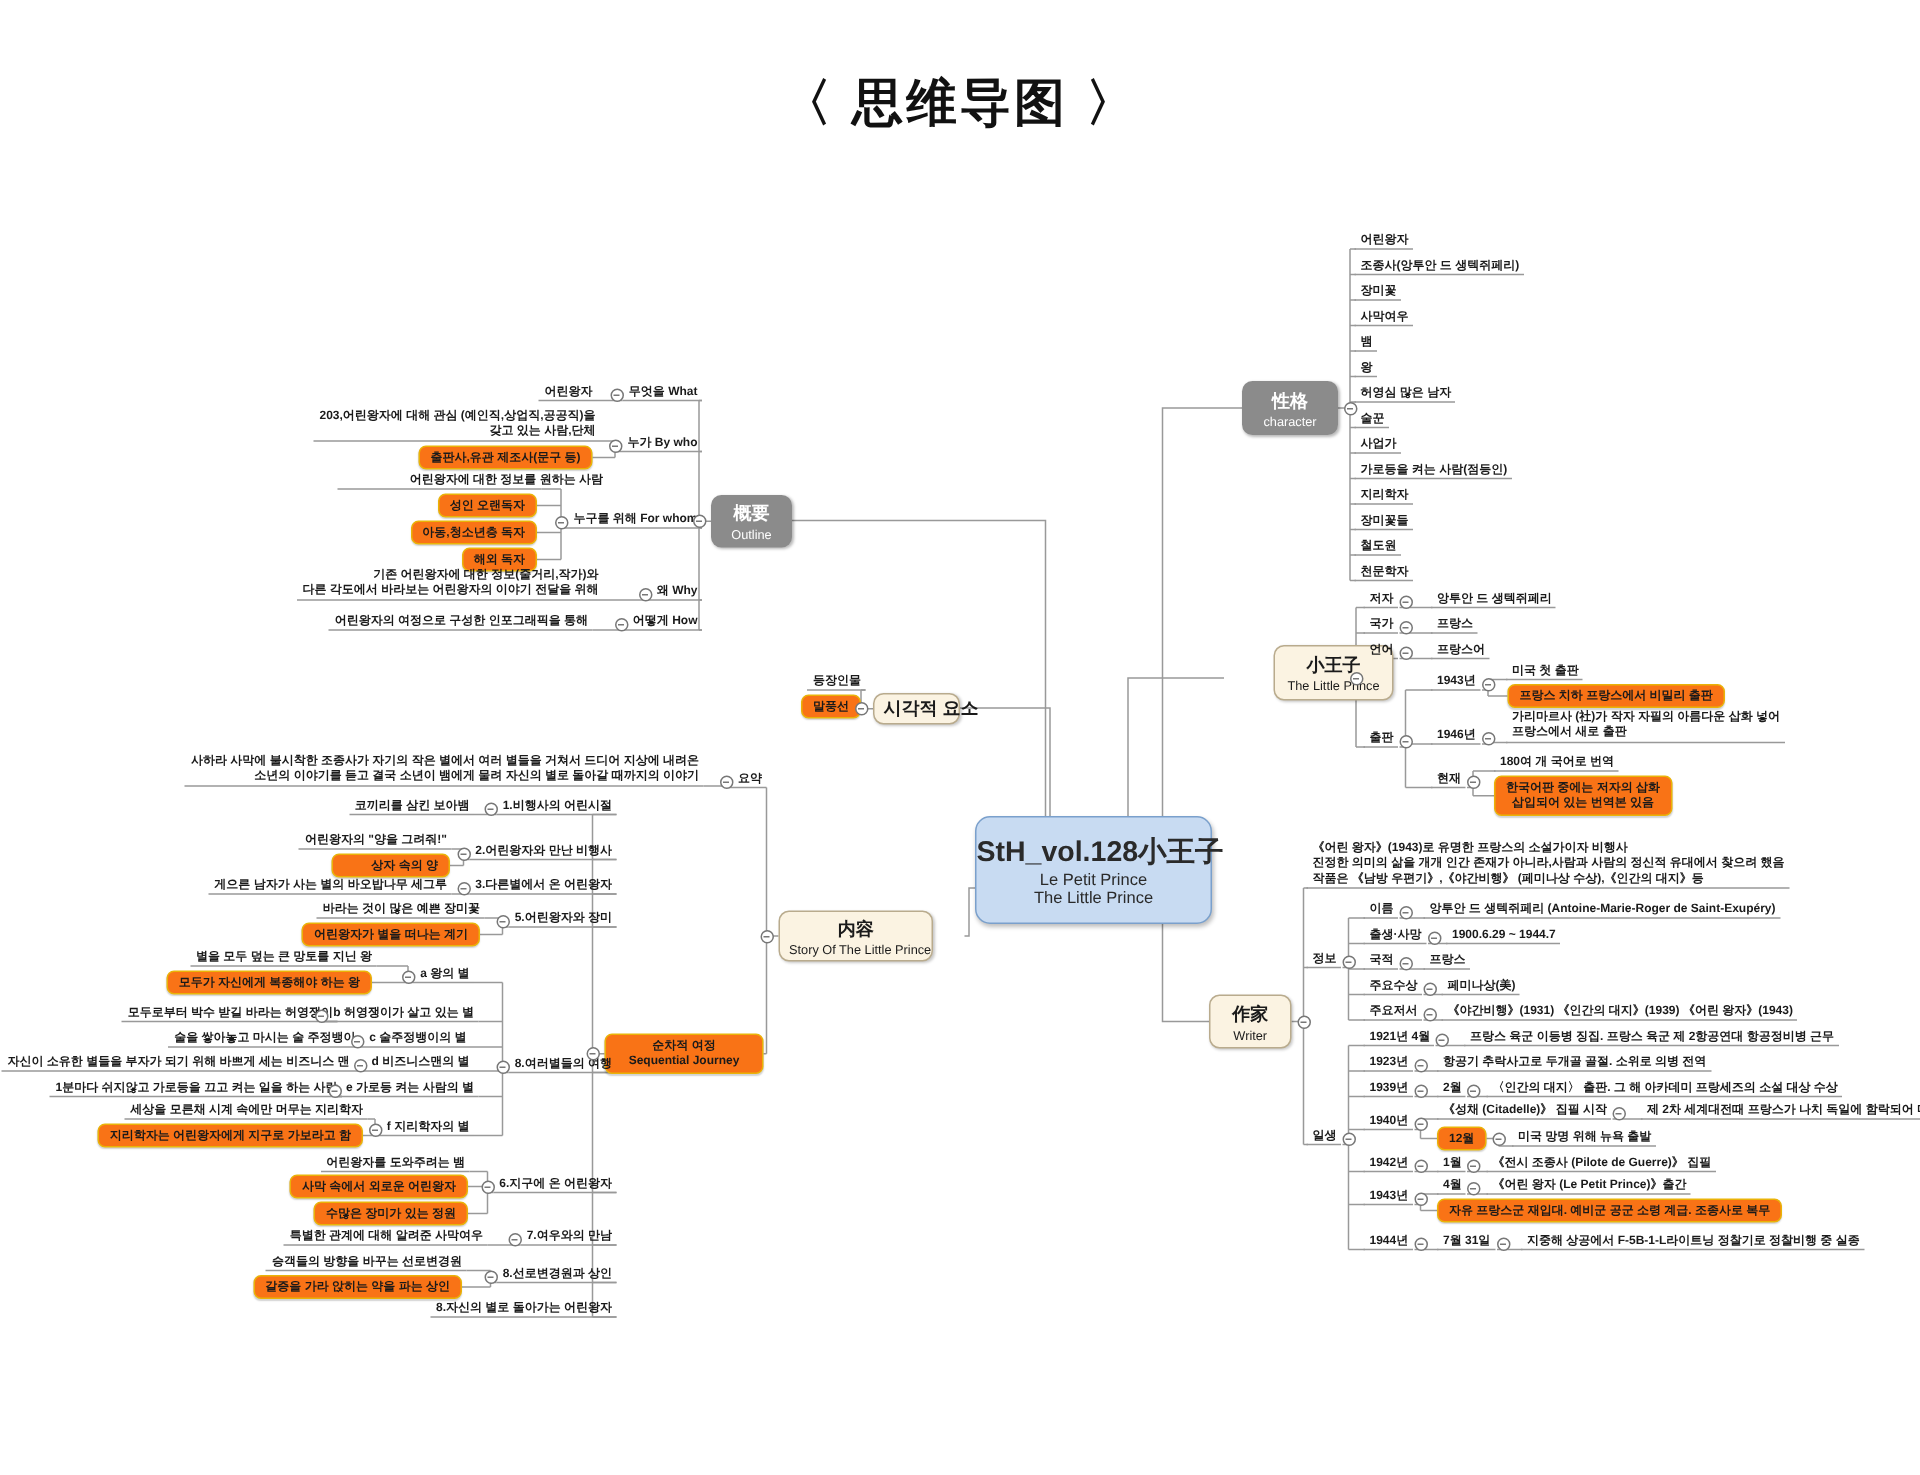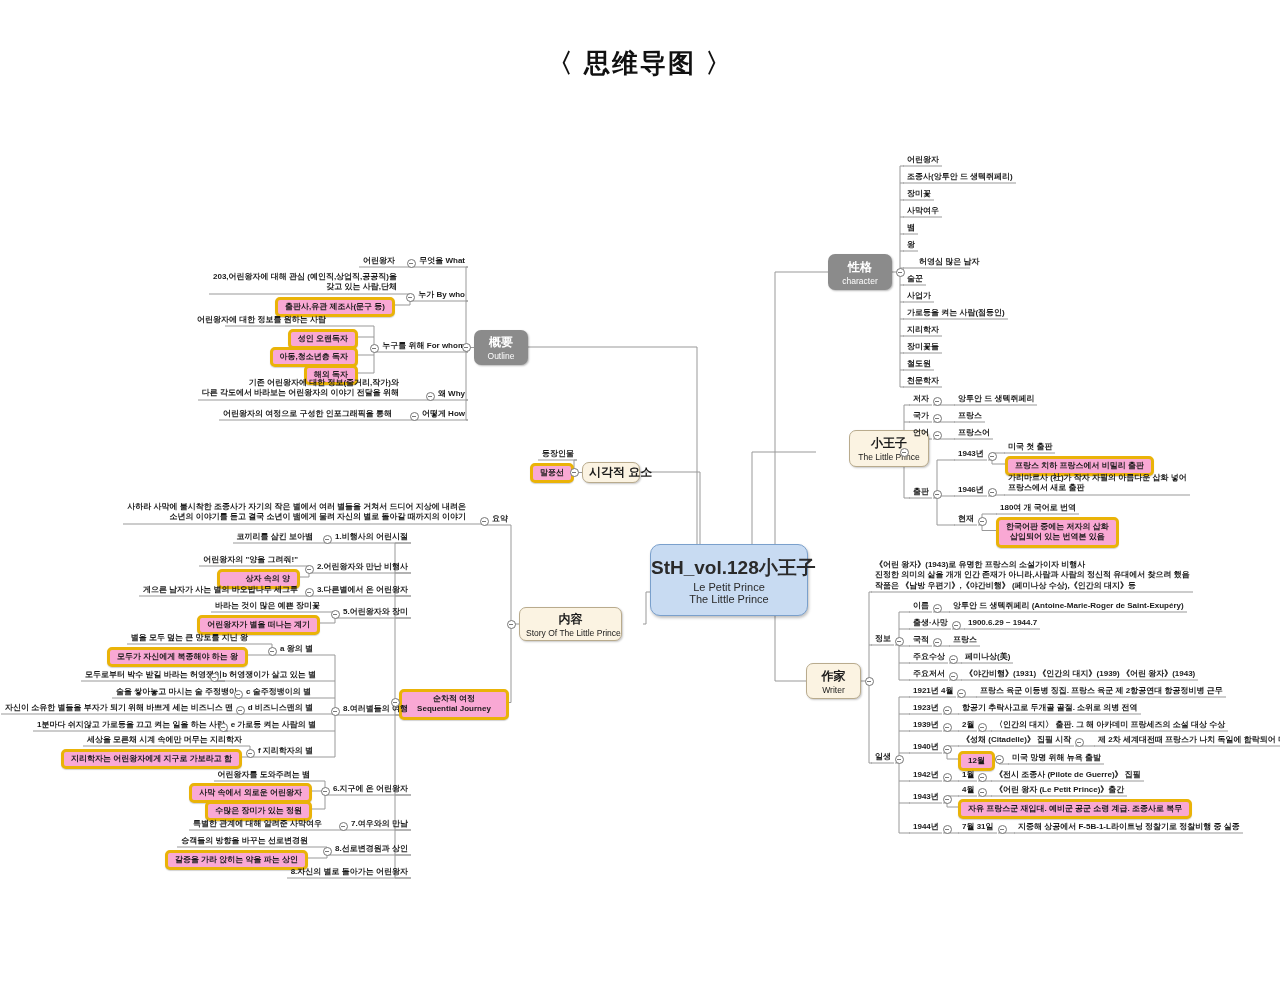--- a/index.html
+++ b/index.html
@@ -3,36 +3,36 @@
 <meta charset="utf-8">
 <style>
   html,body{margin:0;padding:0;background:#fff}
   #canvas{position:relative;width:1280px;height:983px;background:#ffffff;overflow:hidden;
           font-family:"Liberation Sans","DejaVu Sans",sans-serif}
   #wires{position:absolute;left:0;top:0;z-index:1}
   .nd{position:absolute;white-space:nowrap;z-index:2;color:#1a1a1a}
   .nd span{display:block}
   .label{font-size:8px;font-weight:700;line-height:1.3}
   .label.sL{text-align:right}
-  .box{font-size:8px;font-weight:700;line-height:1.3;background:#f9a8d4;border:3px solid #eab308;
+  .box{font-size:8px;font-weight:700;line-height:1.3;background:#f97316;border:1px solid #eab308;
        border-radius:5px;padding:2px 7px;box-shadow:0 1px 1px rgba(0,0,0,.18);text-align:center}
   .cream{background:var(--cream-bg);border:1px solid var(--cream-bd);border-radius:7px;text-align:center;
          padding:4px 6px;box-shadow:1px 1px 2px rgba(0,0,0,.22);display:flex;flex-direction:column;justify-content:center;box-sizing:border-box}
   .gray{background:var(--gray-bg);border-radius:7px;color:#fff;text-align:center;padding:4px 6px;
         box-shadow:1px 1px 2px rgba(0,0,0,.28);display:flex;flex-direction:column;justify-content:center;box-sizing:border-box}
   .center{background:var(--center-bg);border:1.5px solid var(--center-bd);border-radius:10px;text-align:center;
           box-shadow:1px 2px 3px rgba(0,0,0,.25);display:flex;flex-direction:column;justify-content:center;box-sizing:border-box;color:#2a2a2a}
   .cn{font-size:12px;font-weight:700}
   .en{font-size:8.5px;font-weight:400}
   .center .cn{font-size:19px}
   .center .en{font-size:11px}
   .tg{position:absolute;width:9px;height:9px;border:1px solid #777;border-radius:50%;background:#fff;
       box-sizing:border-box;z-index:3}
   .tg::after{content:"";position:absolute;left:1.5px;top:3px;width:4px;height:1px;background:#777}
-  #page-title{position:absolute;left:0;top:46px;width:1280px;text-align:center;font-size:26px;
+  #page-title{position:absolute;left:0;top:46px;width:1280px;text-align:center;font-size:34px;
               font-weight:600;color:#111;letter-spacing:2px;z-index:2}
 </style>
 </head>
 <body>
 
 <div id="canvas">
   <svg id="wires" width="1280" height="983">
       <line x1="538" y1="460" x2="577" y2="460" stroke="#999999" stroke-width="1"></line>
       <line x1="415" y1="267" x2="468" y2="267" stroke="#999999" stroke-width="1"></line>
       <line x1="359" y1="267" x2="398" y2="267" stroke="#999999" stroke-width="1"></line>
@@ -398,21 +398,21 @@
     <div class="nd label sL" style="top: 272px; right: 883px;">
       <span>203,어린왕자에 대해 관심 (예인직,상업직,공공직)을</span>
       <span>갖고 있는 사람,단체</span>
     </div>
     <div class="nd box" style="top: 297px; right: 885px;">
       <span>출판사,유관 제조사(문구 등)</span>
     </div>
     <div class="nd label sL" style="top: 341px; right: 815px;">
       <span>누구를 위해 For whom</span>
     </div>
-    <div class="nd label sL" style="top: 315px; right: 954px;">
+    <div class="nd label sL" style="top: 315px; right: 878px;">
       <span>어린왕자에 대한 정보를 원하는 사람</span>
     </div>
     <div class="nd box" style="top: 329px; right: 922px;">
       <span>성인 오랜독자</span>
     </div>
     <div class="nd box" style="top: 347px; right: 922px;">
       <span>아동,청소년층 독자</span>
     </div>
     <div class="nd box" style="top: 365px; right: 922px;">
       <span>해외 독자</span>
@@ -565,21 +565,21 @@
     </div>
     <div class="nd label sR" style="top: 206px; left: 907px;">
       <span>사막여우</span>
     </div>
     <div class="nd label sR" style="top: 223px; left: 907px;">
       <span>뱀</span>
     </div>
     <div class="nd label sR" style="top: 240px; left: 907px;">
       <span>왕</span>
     </div>
-    <div class="nd label sR" style="top: 257px; left: 907px; margin-left: 12px;">
+    <div class="nd label sR" style="top: 257px; left: 907px;">
       <span>허영심 많은 남자</span>
     </div>
     <div class="nd label sR" style="top: 274px; left: 907px;">
       <span>술꾼</span>
     </div>
     <div class="nd label sR" style="top: 291px; left: 907px;">
       <span>사업가</span>
     </div>
     <div class="nd label sR" style="top: 308px; left: 907px;">
       <span>가로등을 켜는 사람(점등인)</span>

